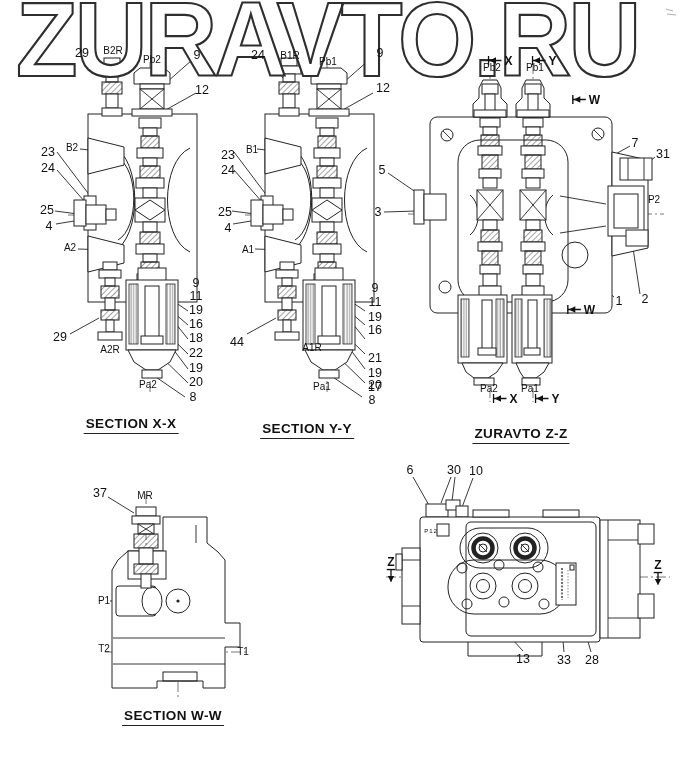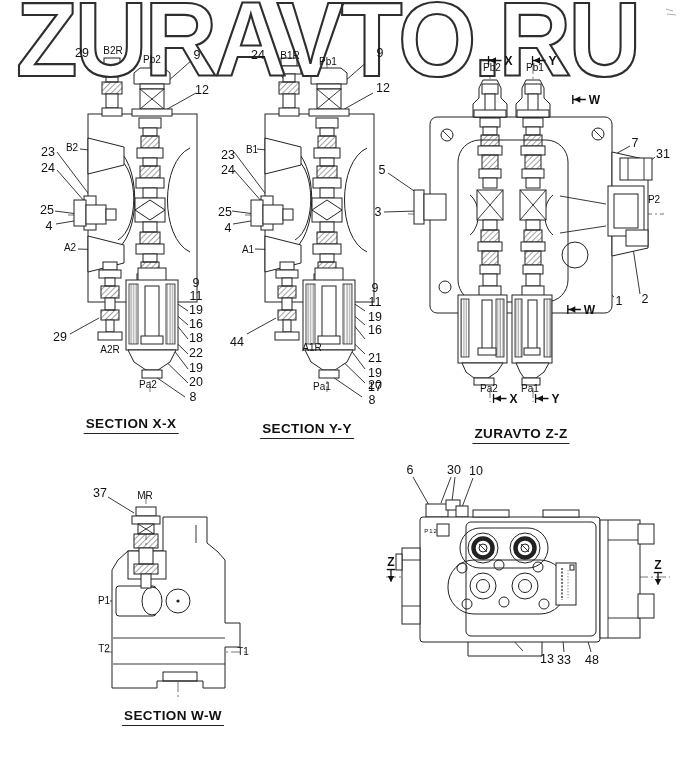--- a/index.html
+++ b/index.html
@@ -444,18 +444,18 @@
           </svg></span>
       </div>
       <div class="lbl dir col" style="left: 658px; top: 573px;">
         <span>Z</span>
         <span><svg width="9" height="14" viewBox="0 0 9 14">
             <line x1="0" y1="1" x2="9" y2="1" stroke="#111" stroke-width="1.4"></line>
             <line x1="4.5" y1="1" x2="4.5" y2="13" stroke="#111" stroke-width="1.3"></line>
             <polygon points="4.5,13.5 1.3,7.5 7.7,7.5" fill="#111"></polygon>
           </svg></span>
       </div>
-      <div class="lbl" style="left: 547px; top: 659px; text-align: right;">13</div>
+      <div class="lbl" style="left: 523px; top: 659px; text-align: right;">13</div>
       <div class="lbl" style="left: 564px; top: 660px;">33</div>
-      <div class="lbl" style="left: 592px; top: 660px;">48</div>
+      <div class="lbl" style="left: 592px; top: 660px;">28</div>
       <div class="lbl tiny" style="left: 431px; top: 531px;">P12</div>
     </div>
 </div>
 
 </body></html>

